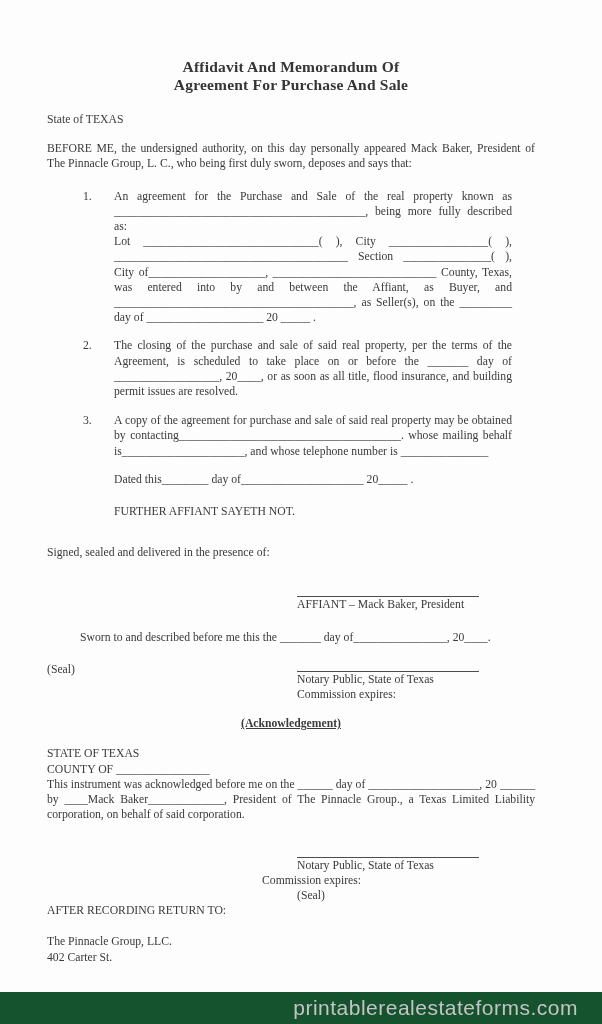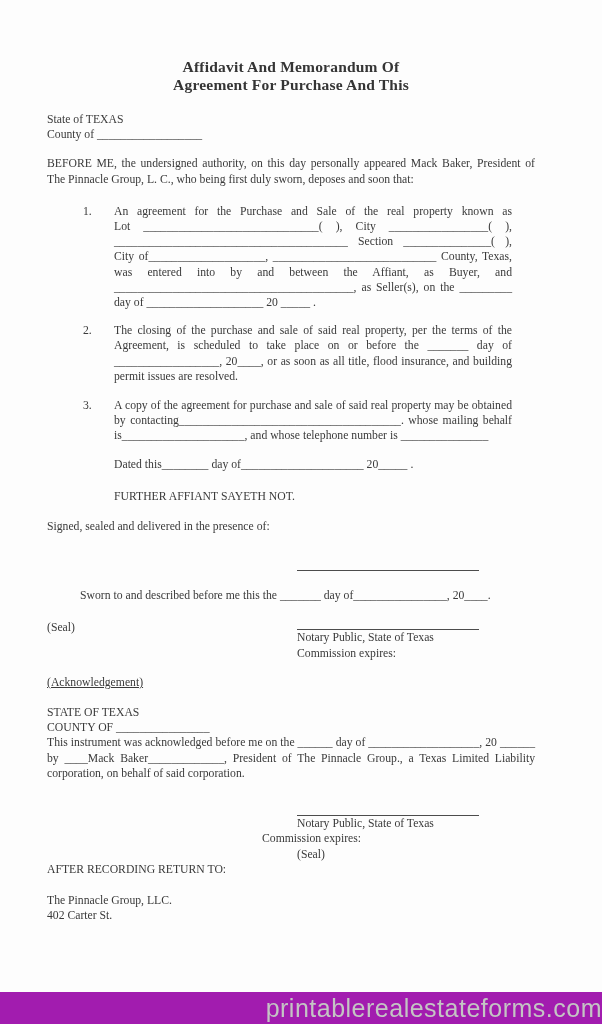--- a/index.html
+++ b/index.html
@@ -22,55 +22,55 @@
   .mt-intro { margin-top:14px; }
   .mt-item1 { margin-top:17px; }
   .mt-item2 { margin-top:13px; }
   .mt-item3 { margin-top:14px; }
   .indent { margin-left:67px; }
   .indent-sm { margin-left:33px; }
   .sigline { border-bottom:1px solid #4c4c4c; width:182px; height:13px; }
   .sigblock { margin-left:250px; margin-top:23px; }
   .seal-row { position:relative; margin-top:13px; }
   .seal-abs { position:absolute; left:0; top:4px; }
-  .ack-head { font-weight:normal; text-decoration:underline; margin-top:14px; }
+  .ack-head { text-align:center; font-weight:bold; text-decoration:underline; margin-top:14px; }
   .footer-band {
     position:absolute; left:0; right:0; bottom:0; height:32px;
-    background:#a21caf;
+    background:#14532d;
     display:flex; align-items:center; justify-content:flex-end;
-    padding-right:0;
+    padding-right:24px;
     font-family:"Liberation Sans", sans-serif;
-    font-size:25px;
+    font-size:21px;
     color:#c4c4c4;
     letter-spacing:0.5px;
   }
 </style>
 </head>
 <body>
 
 <div class="page">
   <div class="content">
 
     <div class="title">
       <div>Affidavit And Memorandum Of</div>
-      <div>Agreement For Purchase And This</div>
+      <div>Agreement For Purchase And Sale</div>
     </div>
 
     <div class="line">State of TEXAS</div>
-    <div class="line">County of __________________</div>
 
     <div class="mt-intro">
       <div class="line jl">BEFORE ME, the undersigned authority, on this day personally appeared Mack Baker, President of</div>
-      <div class="line">The Pinnacle Group, L. C., who being first duly sworn, deposes and soon that:</div>
+      <div class="line">The Pinnacle Group, L. C., who being first duly sworn, deposes and says that:</div>
     </div>
 
     <div class="item mt-item1">
       <div class="num">1.</div>
       <div class="body">
         <div class="line jl">An agreement for the Purchase and Sale of the real property known as</div>
+        <div class="line jl">___________________________________________, being more fully described as:</div>
         <div class="line jl">Lot ______________________________(          ), City _________________(      ),</div>
         <div class="line jl">________________________________________ Section _______________(      ),</div>
         <div class="line jl">City of____________________, ____________________________ County, Texas,</div>
         <div class="line jl">was entered into by and between the Affiant, as Buyer, and</div>
         <div class="line jl">_________________________________________, as Seller(s), on the _________</div>
         <div class="line">day of ____________________  20 _____  .</div>
       </div>
     </div>
 
     <div class="item mt-item2">
@@ -89,24 +89,25 @@
         <div class="line jl">A copy of the agreement for purchase and sale of said real property may be obtained</div>
         <div class="line jl">by contacting______________________________________. whose mailing behalf</div>
         <div class="line">is_____________________, and whose telephone number is  _______________</div>
       </div>
     </div>
 
     <div class="line indent" style="margin-top:13px;">Dated this________ day of_____________________   20_____  .</div>
 
     <div class="line indent" style="margin-top:17px;">FURTHER AFFIANT SAYETH NOT.</div>
 
-    <div class="line" style="margin-top:15px;">Signed, sealed and delivered in the presence of:</div>
+    <div class="line" style="margin-top:26px;">Signed, sealed and delivered in the presence of:</div>
 
     <div class="sigblock">
       <div class="sigline"></div>
+      <div class="line">AFFIANT – Mack Baker, President</div>
     </div>
 
     <div class="line indent-sm" style="margin-top:17px;">Sworn to and described before me this the _______ day of________________, 20____.</div>
 
     <div class="seal-row">
       <div class="seal-abs line">(Seal)</div>
       <div class="sigblock" style="margin-top:10px;">
         <div class="sigline"></div>
         <div class="line">Notary Public, State of Texas</div>
         <div class="line">Commission expires:</div>

